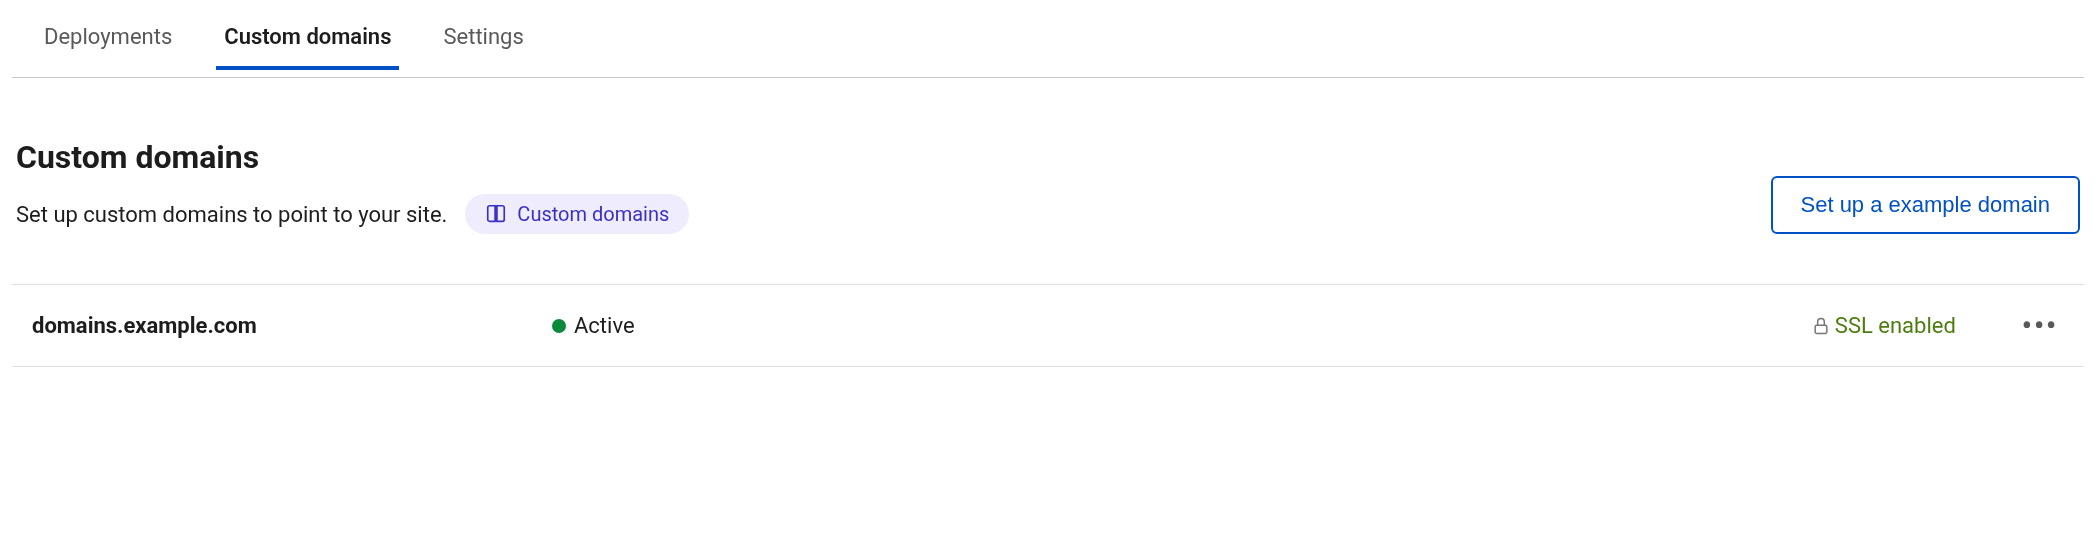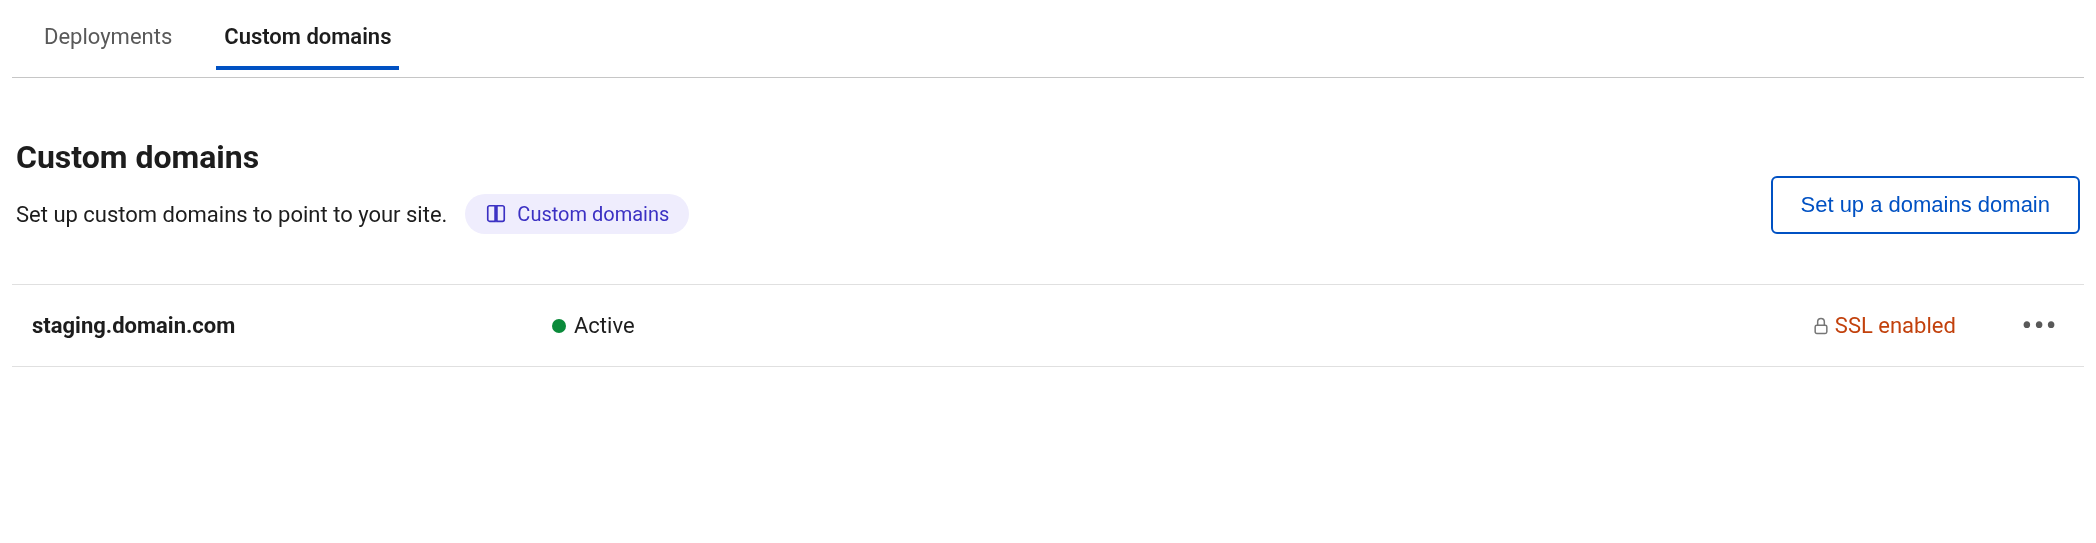--- a/index.html
+++ b/index.html
@@ -128,21 +128,21 @@
     }
     .domain-right {
       display: flex;
       align-items: center;
       gap: 60px;
     }
     .ssl {
       display: flex;
       align-items: center;
       gap: 4px;
-      color: #c2410c;
+      color: #4d7c0f;
       font-size: 22px;
     }
     .ssl svg {
       width: 20px;
       height: 20px;
     }
     .more {
       color: #595959;
       font-size: 28px;
       cursor: pointer;
@@ -151,43 +151,44 @@
       font-weight: 700;
     }
   </style>
 </head>
 <body>
 
 <div class="container">
   <div class="tabs">
     <div class="tab">Deployments</div>
     <div class="tab active">Custom domains</div>
+    <div class="tab">Settings</div>
   </div>
 
   <div class="section-header">
     <div class="section-left">
       <div class="section-title">Custom domains</div>
       <div class="section-sub">
         <div class="section-description">Set up custom domains to point to your site.</div>
         <div class="pill">
           <svg viewBox="0 0 24 24" fill="none" stroke="#3b30c3" stroke-width="1.8">
             <path d="M3 5 C3 4 4 3 5 3 H11 V20 H5 C4 20 3 19 3 18 Z"></path>
             <path d="M21 5 C21 4 20 3 19 3 H13 V20 H19 C20 20 21 19 21 18 Z"></path>
             <line x1="12" y1="3" x2="12" y2="20"></line>
           </svg>
           <span>Custom domains</span>
         </div>
       </div>
     </div>
-    <button class="cta-button">Set up a domains domain</button>
+    <button class="cta-button">Set up a example domain</button>
   </div>
 
   <div class="domain-list">
     <div class="domain-row">
-      <div class="domain-name">staging.domain.com</div>
+      <div class="domain-name">domains.example.com</div>
       <div class="domain-status">
         <span class="status-dot"></span>
         <span>Active</span>
       </div>
       <div class="domain-right">
         <div class="ssl">
           <svg viewBox="0 0 24 24" fill="none" stroke="#767676" stroke-width="1.8">
             <rect x="5" y="11" width="14" height="10" rx="2"></rect>
             <path d="M8 11 V7 a4 4 0 0 1 8 0 V11"></path>
           </svg>

